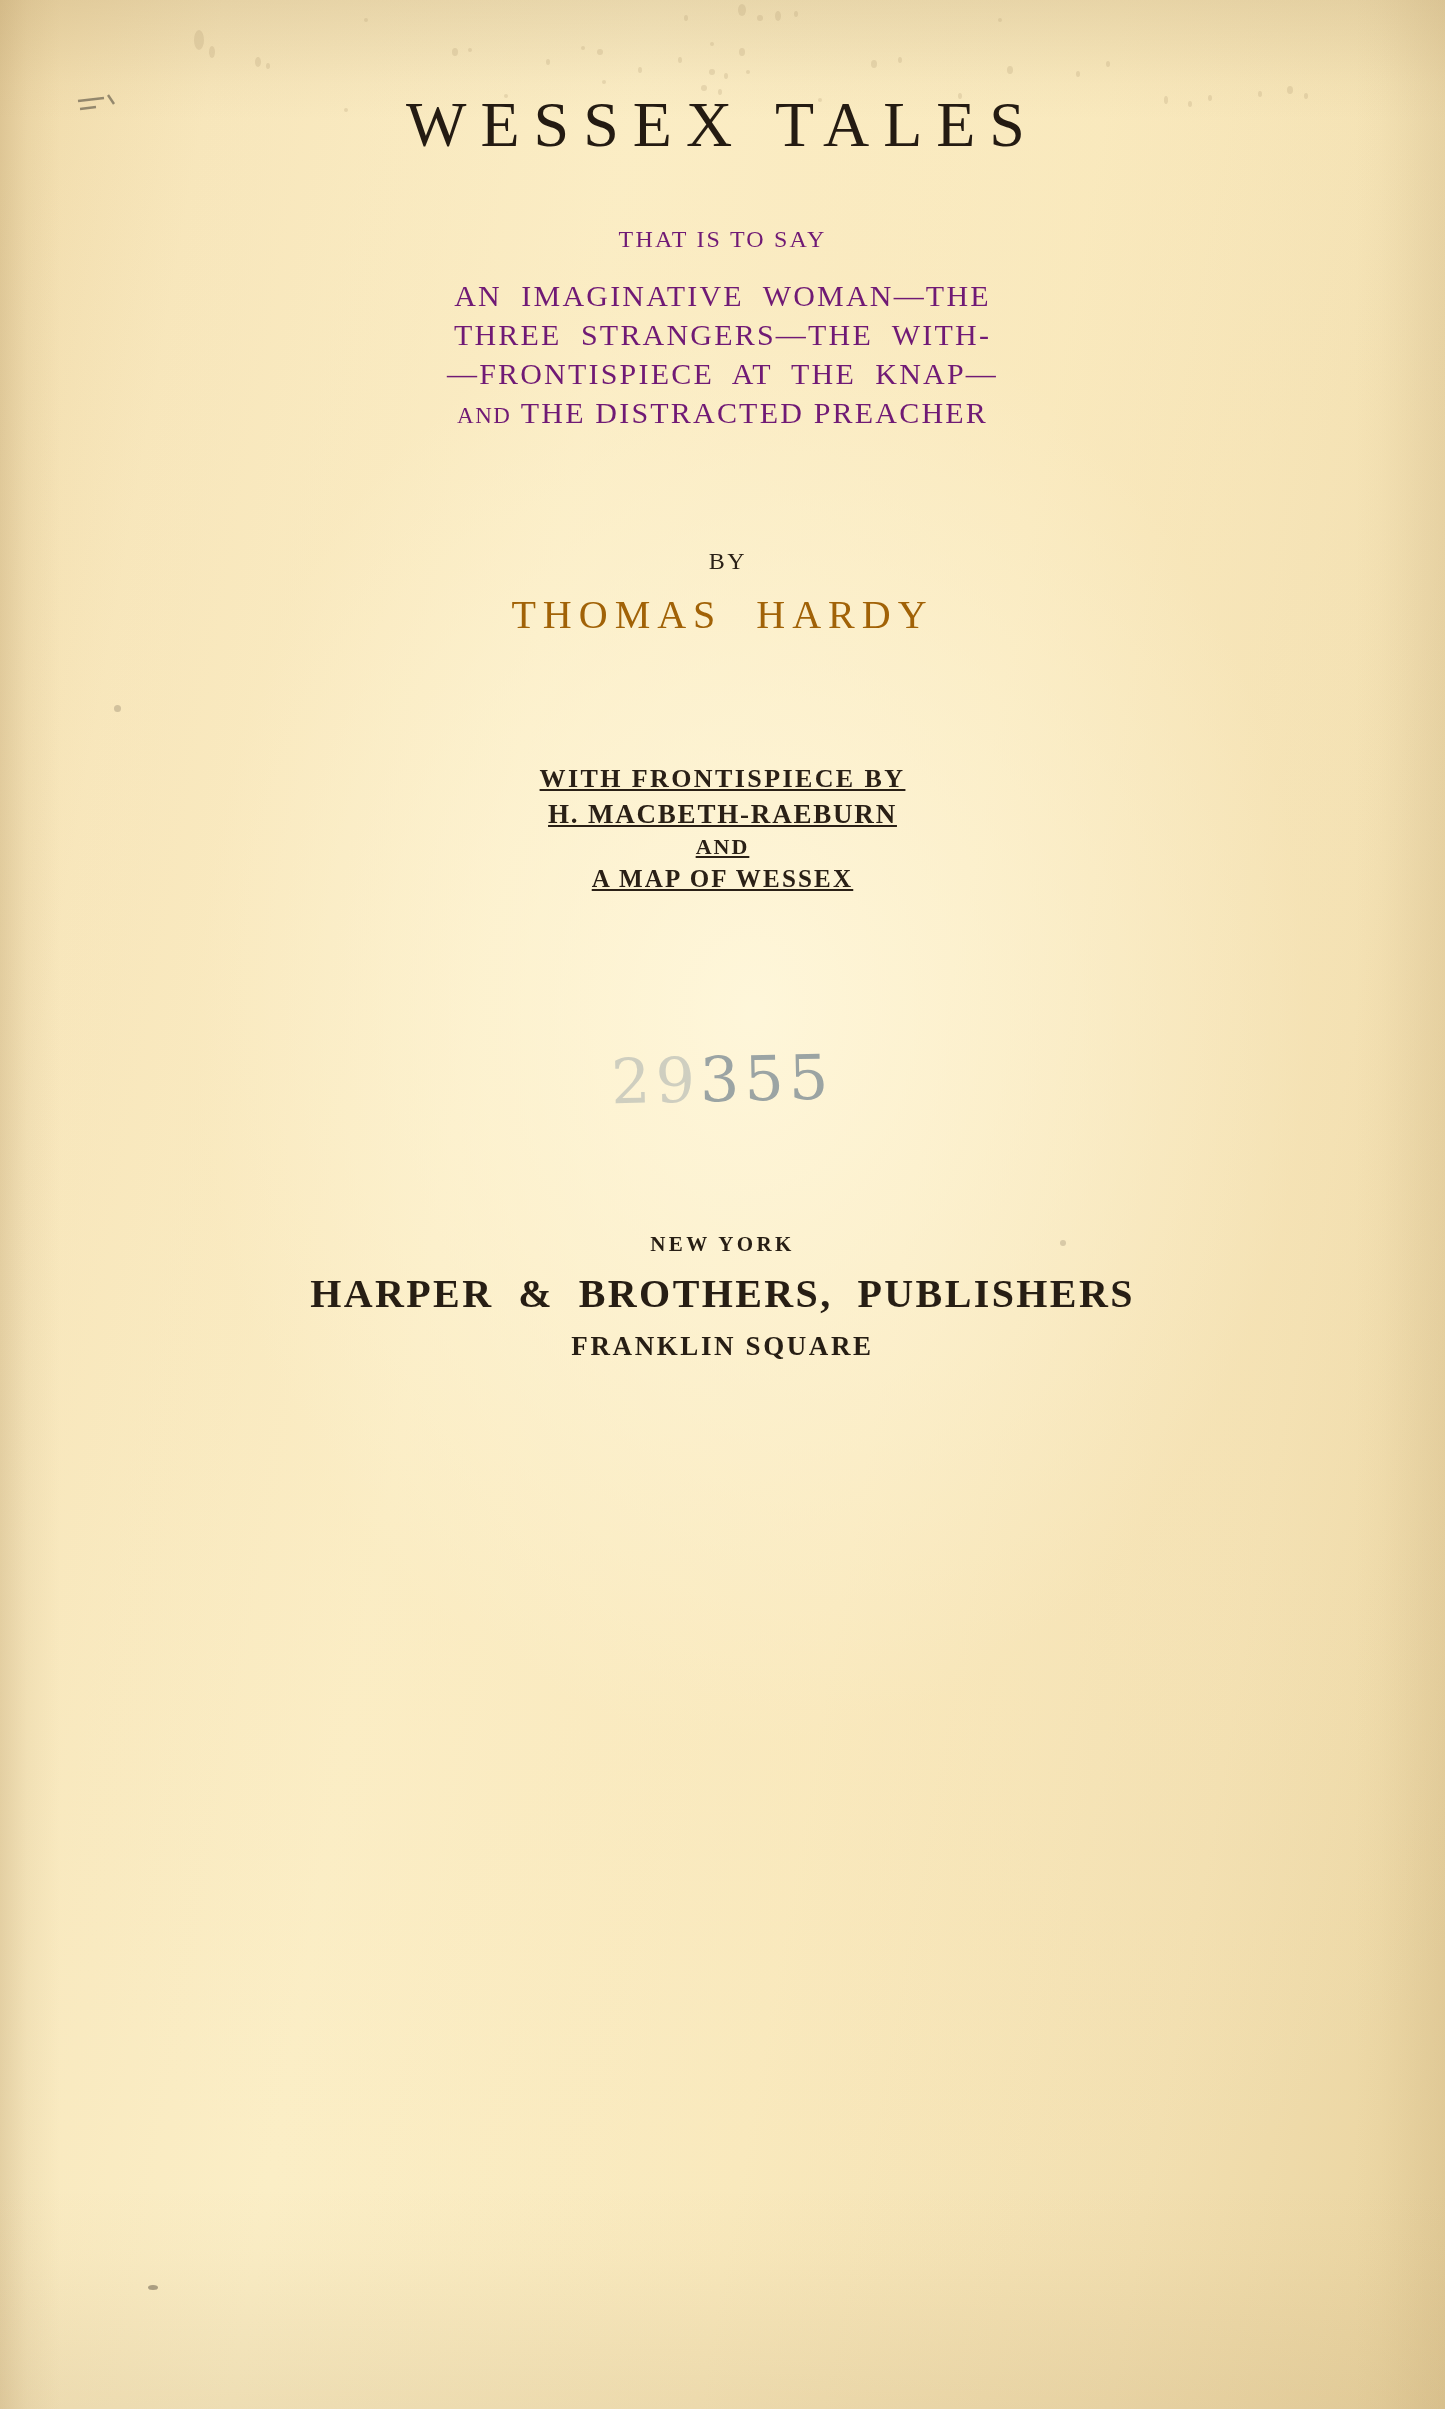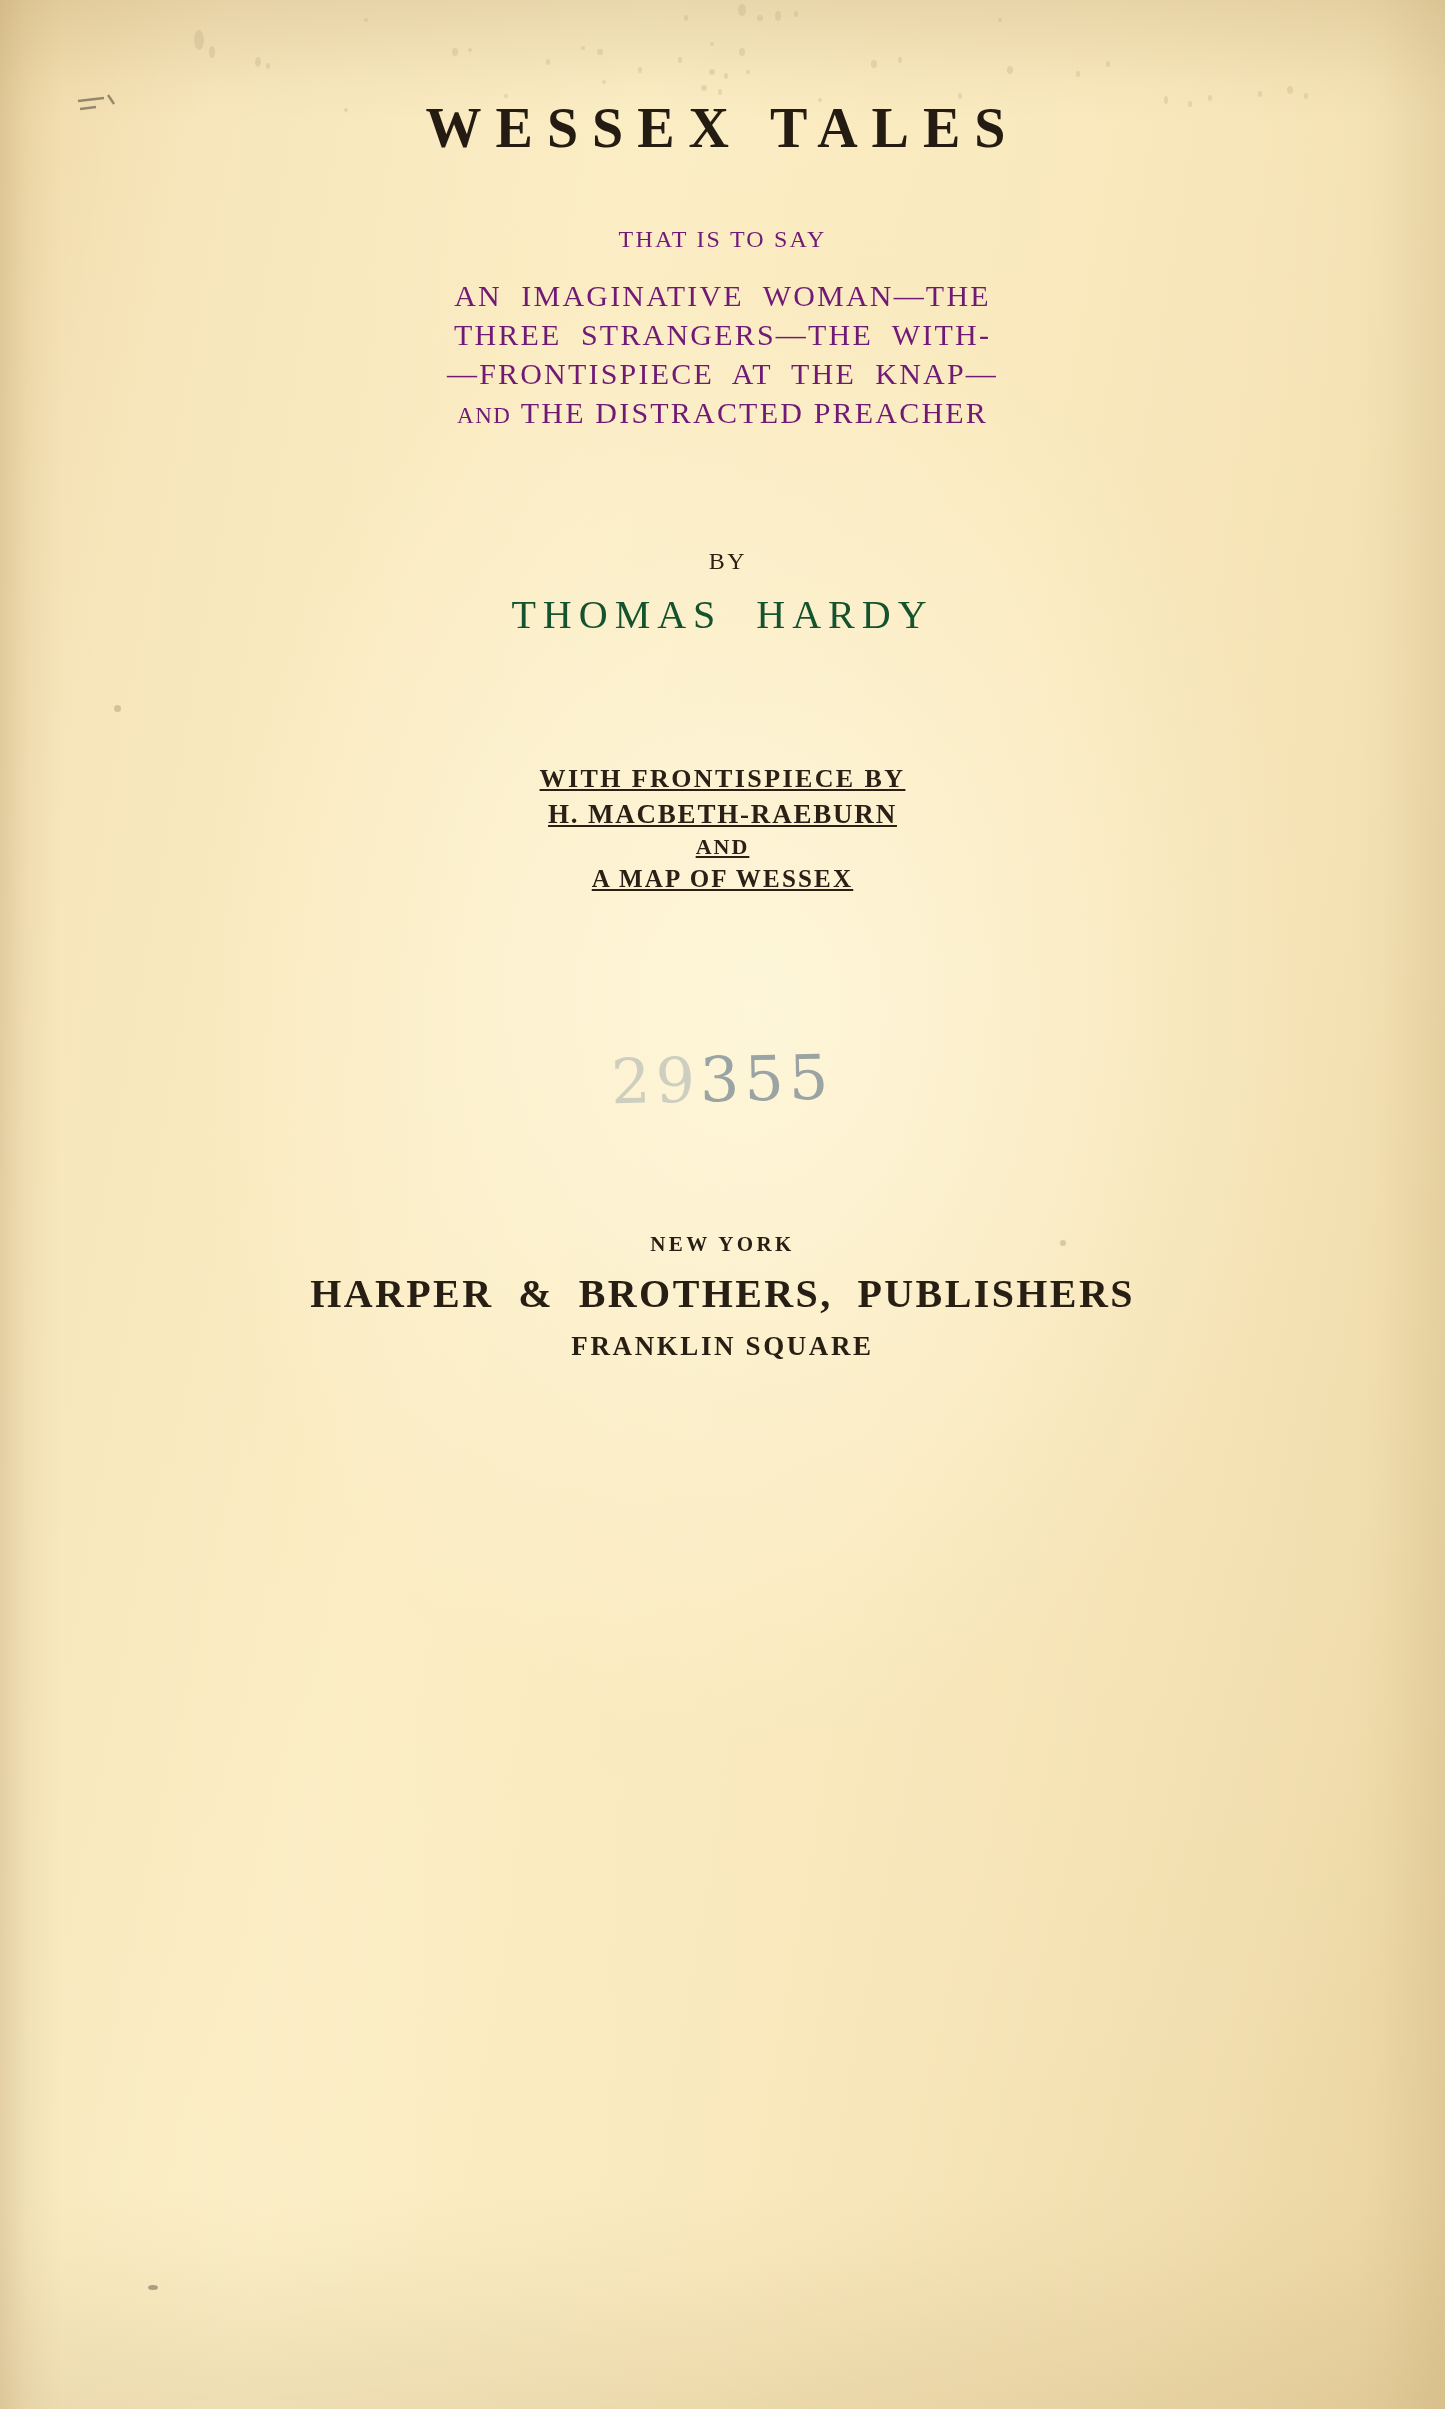--- a/index.html
+++ b/index.html
@@ -54,27 +54,27 @@
 
   .content {
     position: relative;
     width: 1445px;
     height: 2409px;
   }
 
   
   .title-main {
     position: absolute;
-    top: 96px;
-    left: 0;
-    width: 100%;
-    text-align: center;
-    font-size: 56px;
+    top: 88px;
+    left: 0;
+    width: 100%;
+    text-align: center;
+    font-size: 64px;
     letter-spacing: 14px;
-    font-weight: 700;
+    font-weight: 400;
     white-space: pre;
     color: #241b12;
   }
 
   
   .subtitle-block {
     position: absolute;
     top: 222px;
     left: 0;
     width: 100%;
@@ -109,21 +109,21 @@
   .byline .by {
     font-size: 24px;
     letter-spacing: 2.5px;
     margin-left: 11px;
   }
   .byline .author {
     margin-top: 16px;
     font-size: 40px;
     letter-spacing: 7px;
     white-space: pre;
-    color: #14532d;
+    color: #a16207;
   }
 
   
   .front-note {
     position: absolute;
     top: 762px;
     left: 0;
     width: 100%;
     text-align: center;
     font-weight: bold;

